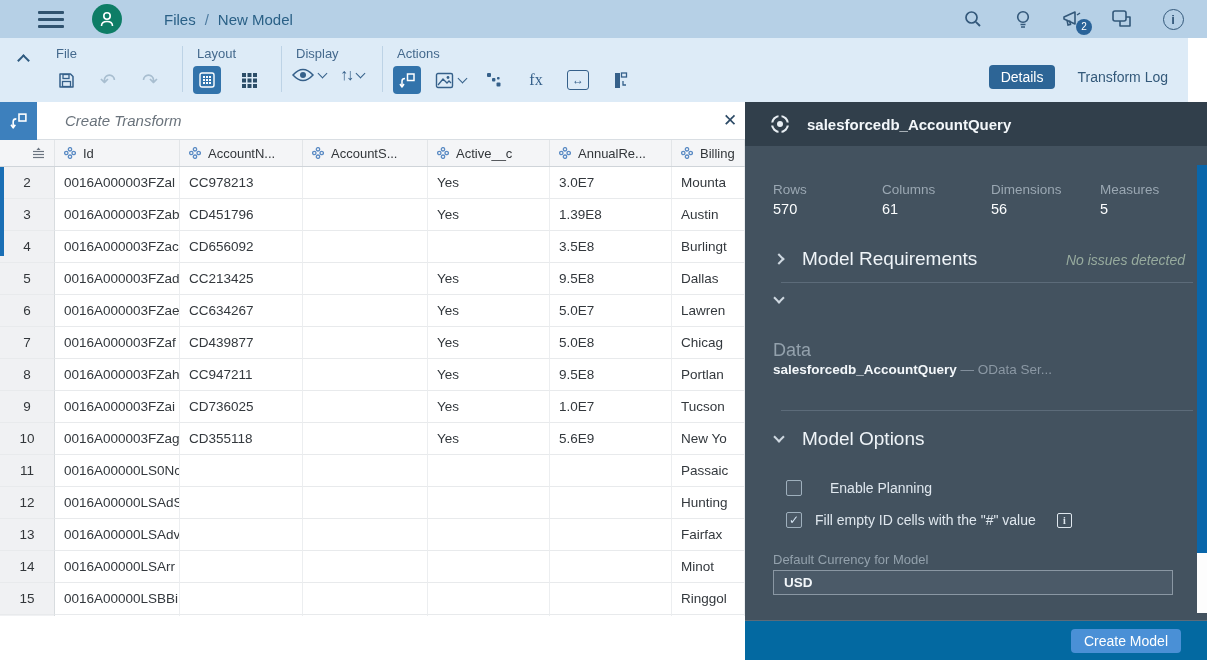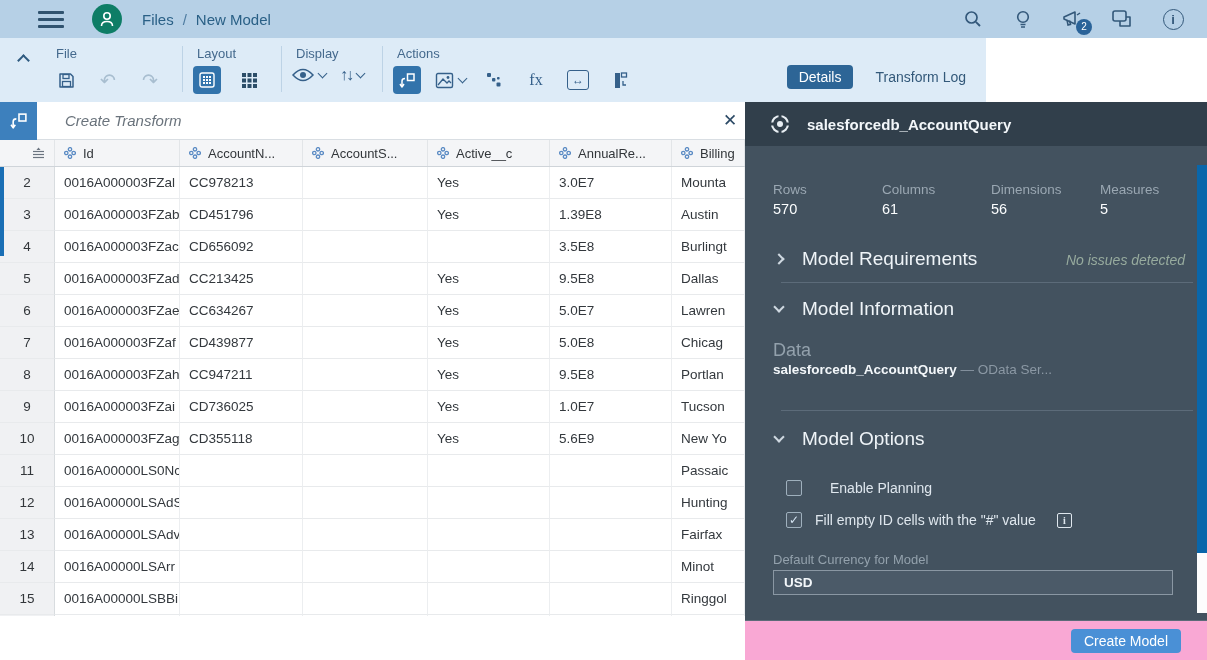--- a/index.html
+++ b/index.html
@@ -7,33 +7,33 @@
     font-family:"Liberation Sans","DejaVu Sans",sans-serif; background:#fff; }
 
   
   .topbar { position:absolute; left:0; top:0; width:1207px; height:38px;
     background:#b6d0e6; display:flex; align-items:center; }
   .hamburger { width:26px; height:17px; margin-left:38px; display:flex;
     flex-direction:column; justify-content:space-between; cursor:pointer; }
   .hamburger span { display:block; height:3px; background:#30536f; border-radius:1px; }
   .avatar { width:30px; height:30px; border-radius:50%; background:#0e7d66;
     margin-left:28px; display:flex; align-items:center; justify-content:center; }
-  .breadcrumb { margin-left:20px; font-size:15px; color:#2a6086; display:flex; gap:9px; }
+  .breadcrumb { margin-left:42px; font-size:15px; color:#2a6086; display:flex; gap:9px; }
   .breadcrumb .sep { color:#4d7ba0; }
   .top-icons { margin-left:auto; margin-right:22px; display:flex; align-items:center; gap:26px; }
   .ticon { position:relative; width:24px; height:24px; display:flex; align-items:center;
     justify-content:center; color:#33587a; cursor:pointer; }
   .badge { position:absolute; right:-7px; bottom:-4px; min-width:16px; height:16px;
     border-radius:8px; background:#2a6399; color:#fff; font-size:10px; line-height:16px;
     text-align:center; padding:0 2px; }
   .help-circle { width:21px; height:21px; border:1.7px solid #33587a; border-radius:50%;
     font-size:13px; font-weight:bold; color:#33587a; display:flex; align-items:center; justify-content:center; }
 
   
-  .toolbar { position:absolute; left:0; top:38px; width:986px; height:64px;
+  .toolbar { position:absolute; left:0; top:38px; width:1188px; height:64px;
     background:#ddebf7; display:flex;justify-content:space-between; }
   .collapse { width:46px; display:flex; align-items:flex-start; justify-content:center;
     padding-top:18px; color:#2e5a80; cursor:pointer; }
   .chev-up { width:9px; height:9px; border-left:2px solid #2e5a80; border-top:2px solid #2e5a80;
     transform:rotate(45deg); }
   .tgroup { padding:8px 14px 0 6px; }
   .tgroup .glabel { font-size:13px; color:#44698d; margin-bottom:5px; padding-left:4px; }
   .gicons { display:flex; align-items:center; gap:14px; }
   .vsep { width:1px; background:#bdd3e6; margin:8px 4px 10px 4px; }
   .tbtn { width:28px; height:28px; border-radius:4px; display:flex; align-items:center;
@@ -125,21 +125,21 @@
   .info-ic { width:15px; height:15px; border:1.2px solid #dfe7ee; border-radius:2px;
     font-size:10px; font-weight:bold; color:#dfe7ee; display:flex; align-items:center;
     justify-content:center; margin-left:8px; font-family:"Liberation Serif","DejaVu Serif",serif; }
 
   .cur-label { position:absolute; left:28px; top:450px; font-size:13px; color:#93a1ac; }
   .cur-input { position:absolute; left:28px; top:468px; width:400px; height:25px;
     background:#4b5a68; border:1px solid #8a97a3; display:flex; align-items:center;
     padding-left:10px; font-size:13.5px; font-weight:bold; color:#f3f7fa; }
 
   .panel-footer { position:absolute; left:0; top:518px; width:462px; height:40px;
-    background:#f9a8d4; border-top:1px solid #5c6b79; }
+    background:#0369a1; border-top:1px solid #5c6b79; }
   .create-btn { position:absolute; right:26px; top:8px; background:#4a90d6; color:#fff;
     font-size:14px; padding:4px 13px; border-radius:4px; cursor:pointer; }
 
   .vscroll-blue { position:absolute; left:452px; top:63px; width:10px; height:388px;
     background:#0966aa; cursor:pointer; }
   .vscroll-white { position:absolute; left:452px; top:451px; width:10px; height:60px;
     background:#fdfdfd; }
 </style>
 </head>
 <body>
@@ -595,21 +595,20 @@
 
   <div class="sec-head" style="top:146px;">
     <div class="chev-r"></div>
     <div class="sec-title">Model Requirements</div>
   </div>
   <div class="status-text">No issues detected</div>
   <div class="pdivider" style="top:180px;"></div>
 
   <div class="sec-head" style="top:196px;">
     <div class="chev-d"></div>
-    <div class="sec-title">Model Information</div>
   </div>
   <div class="data-label">Data</div>
   <div class="data-value">
     <b>salesforcedb_AccountQuery</b><span> — OData Ser...</span>
   </div>
   <div class="pdivider" style="top:308px;"></div>
 
   <div class="sec-head" style="top:326px;">
     <div class="chev-d"></div>
     <div class="sec-title">Model Options</div>

